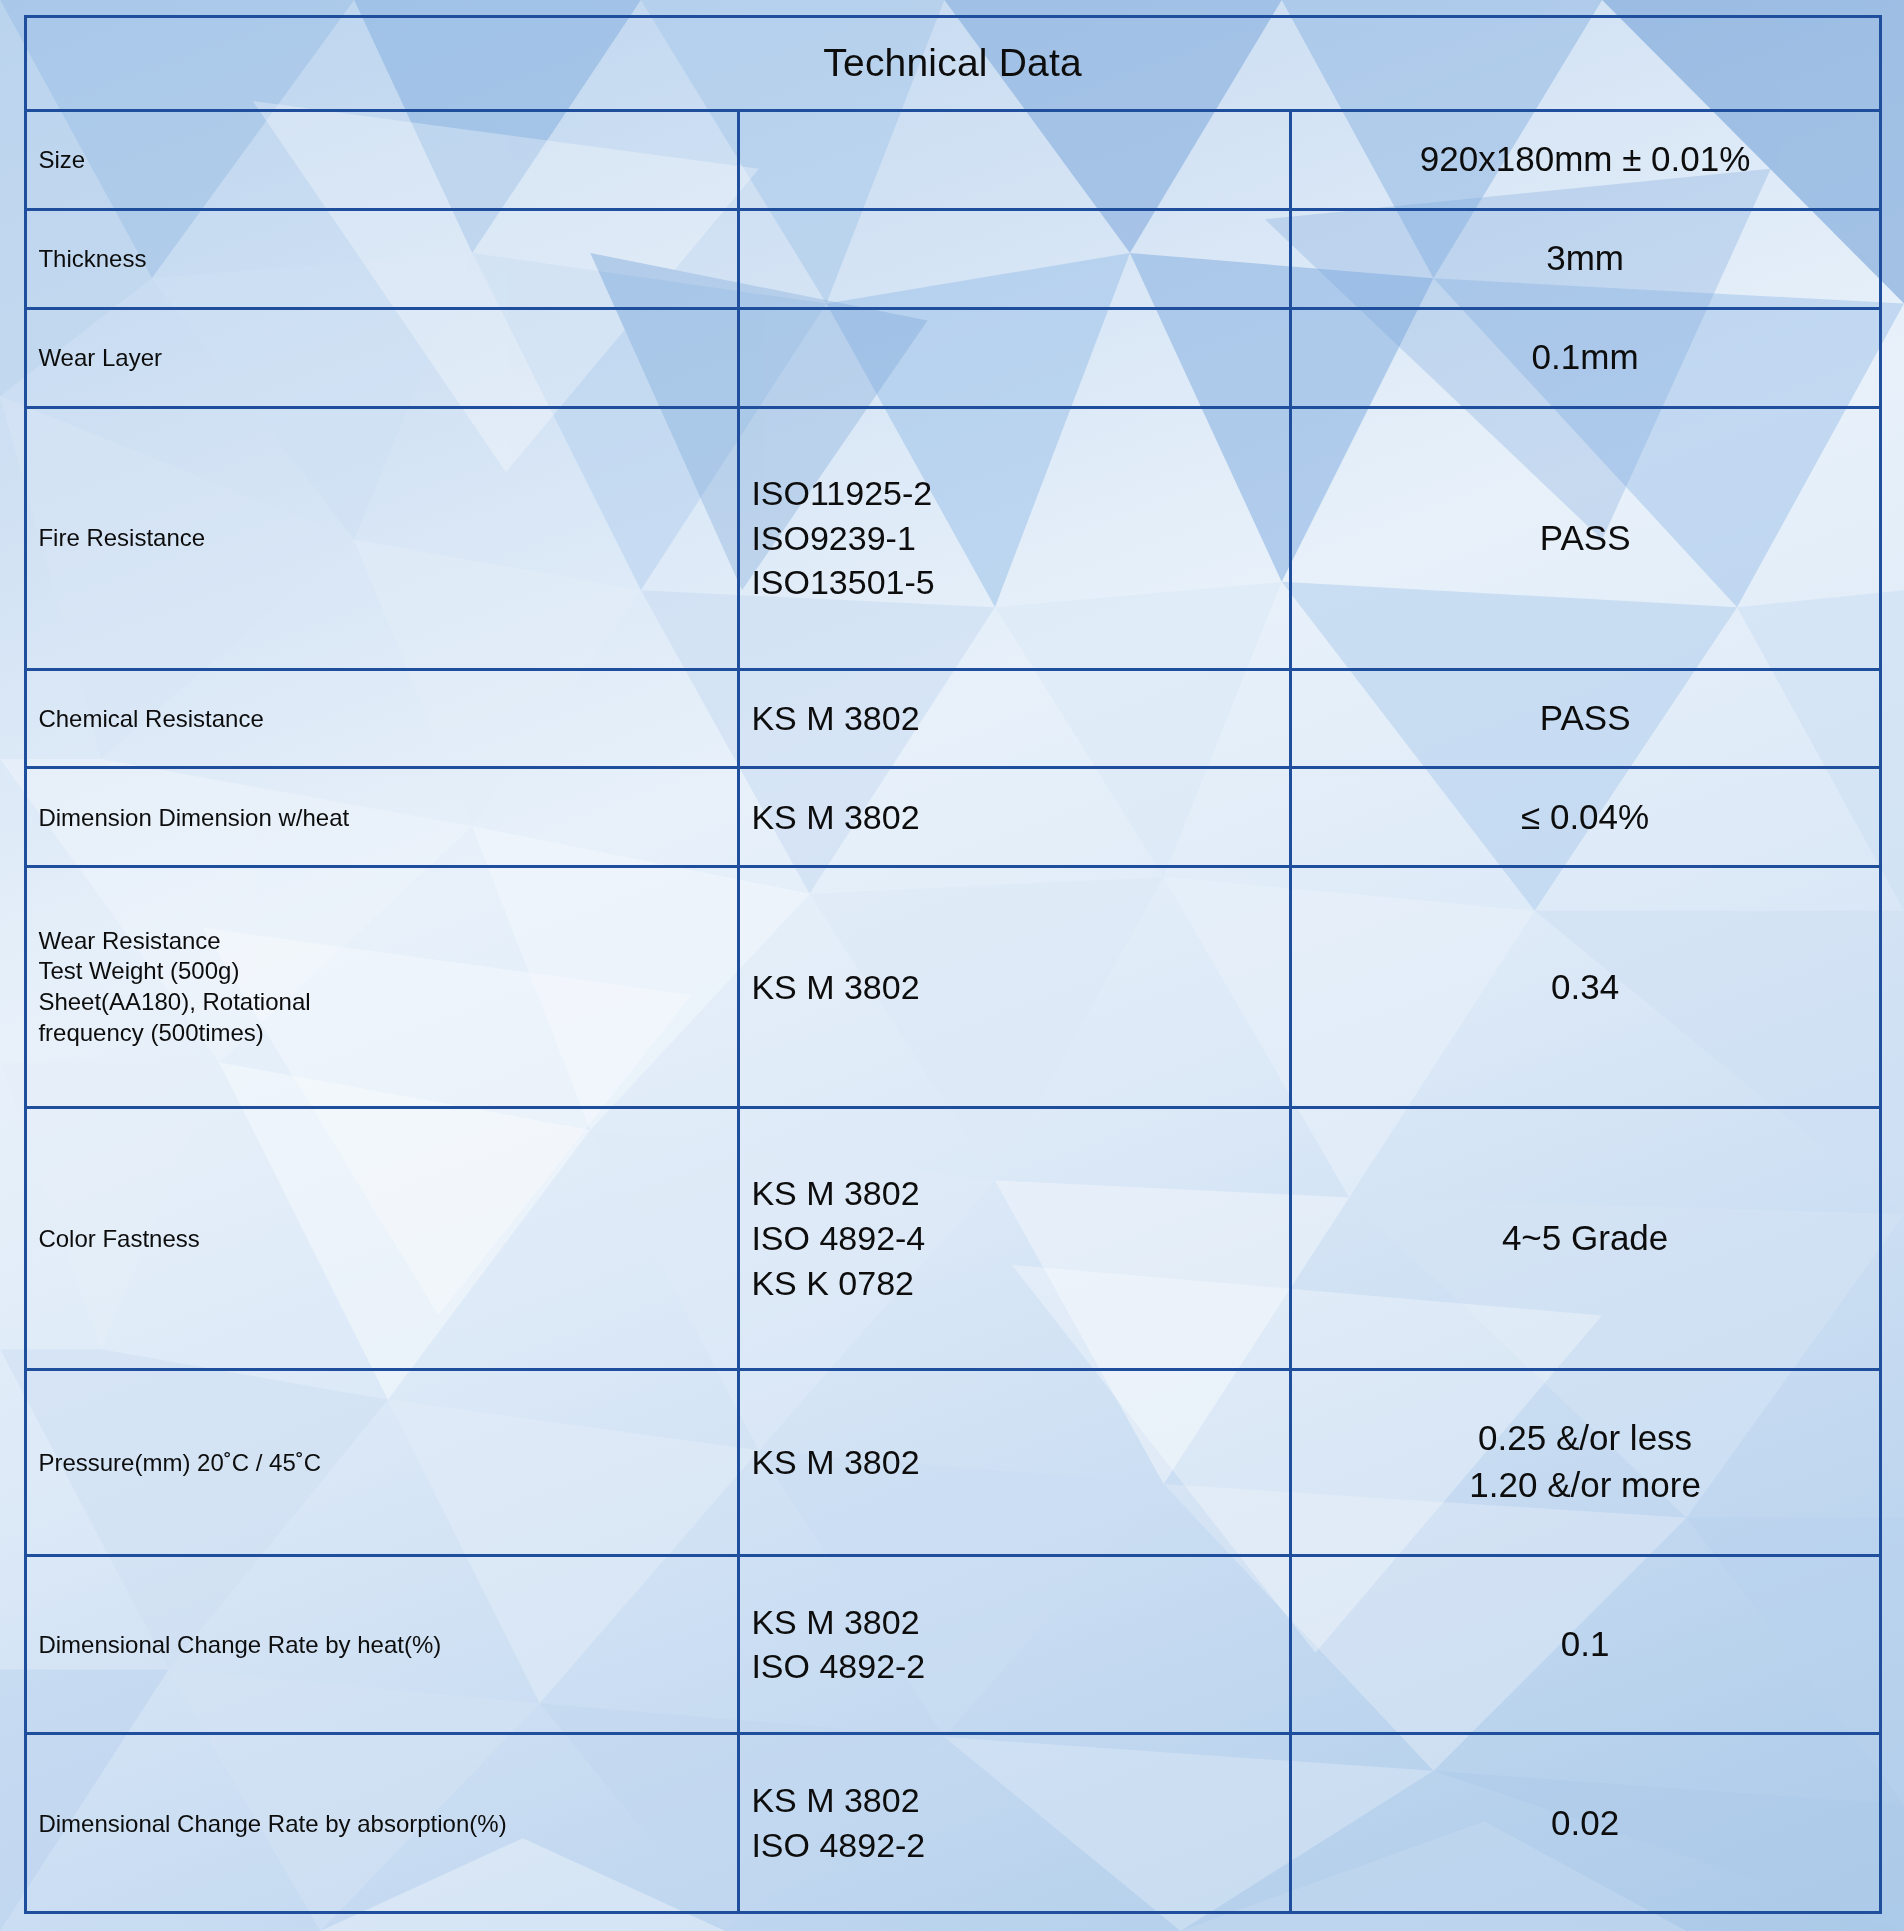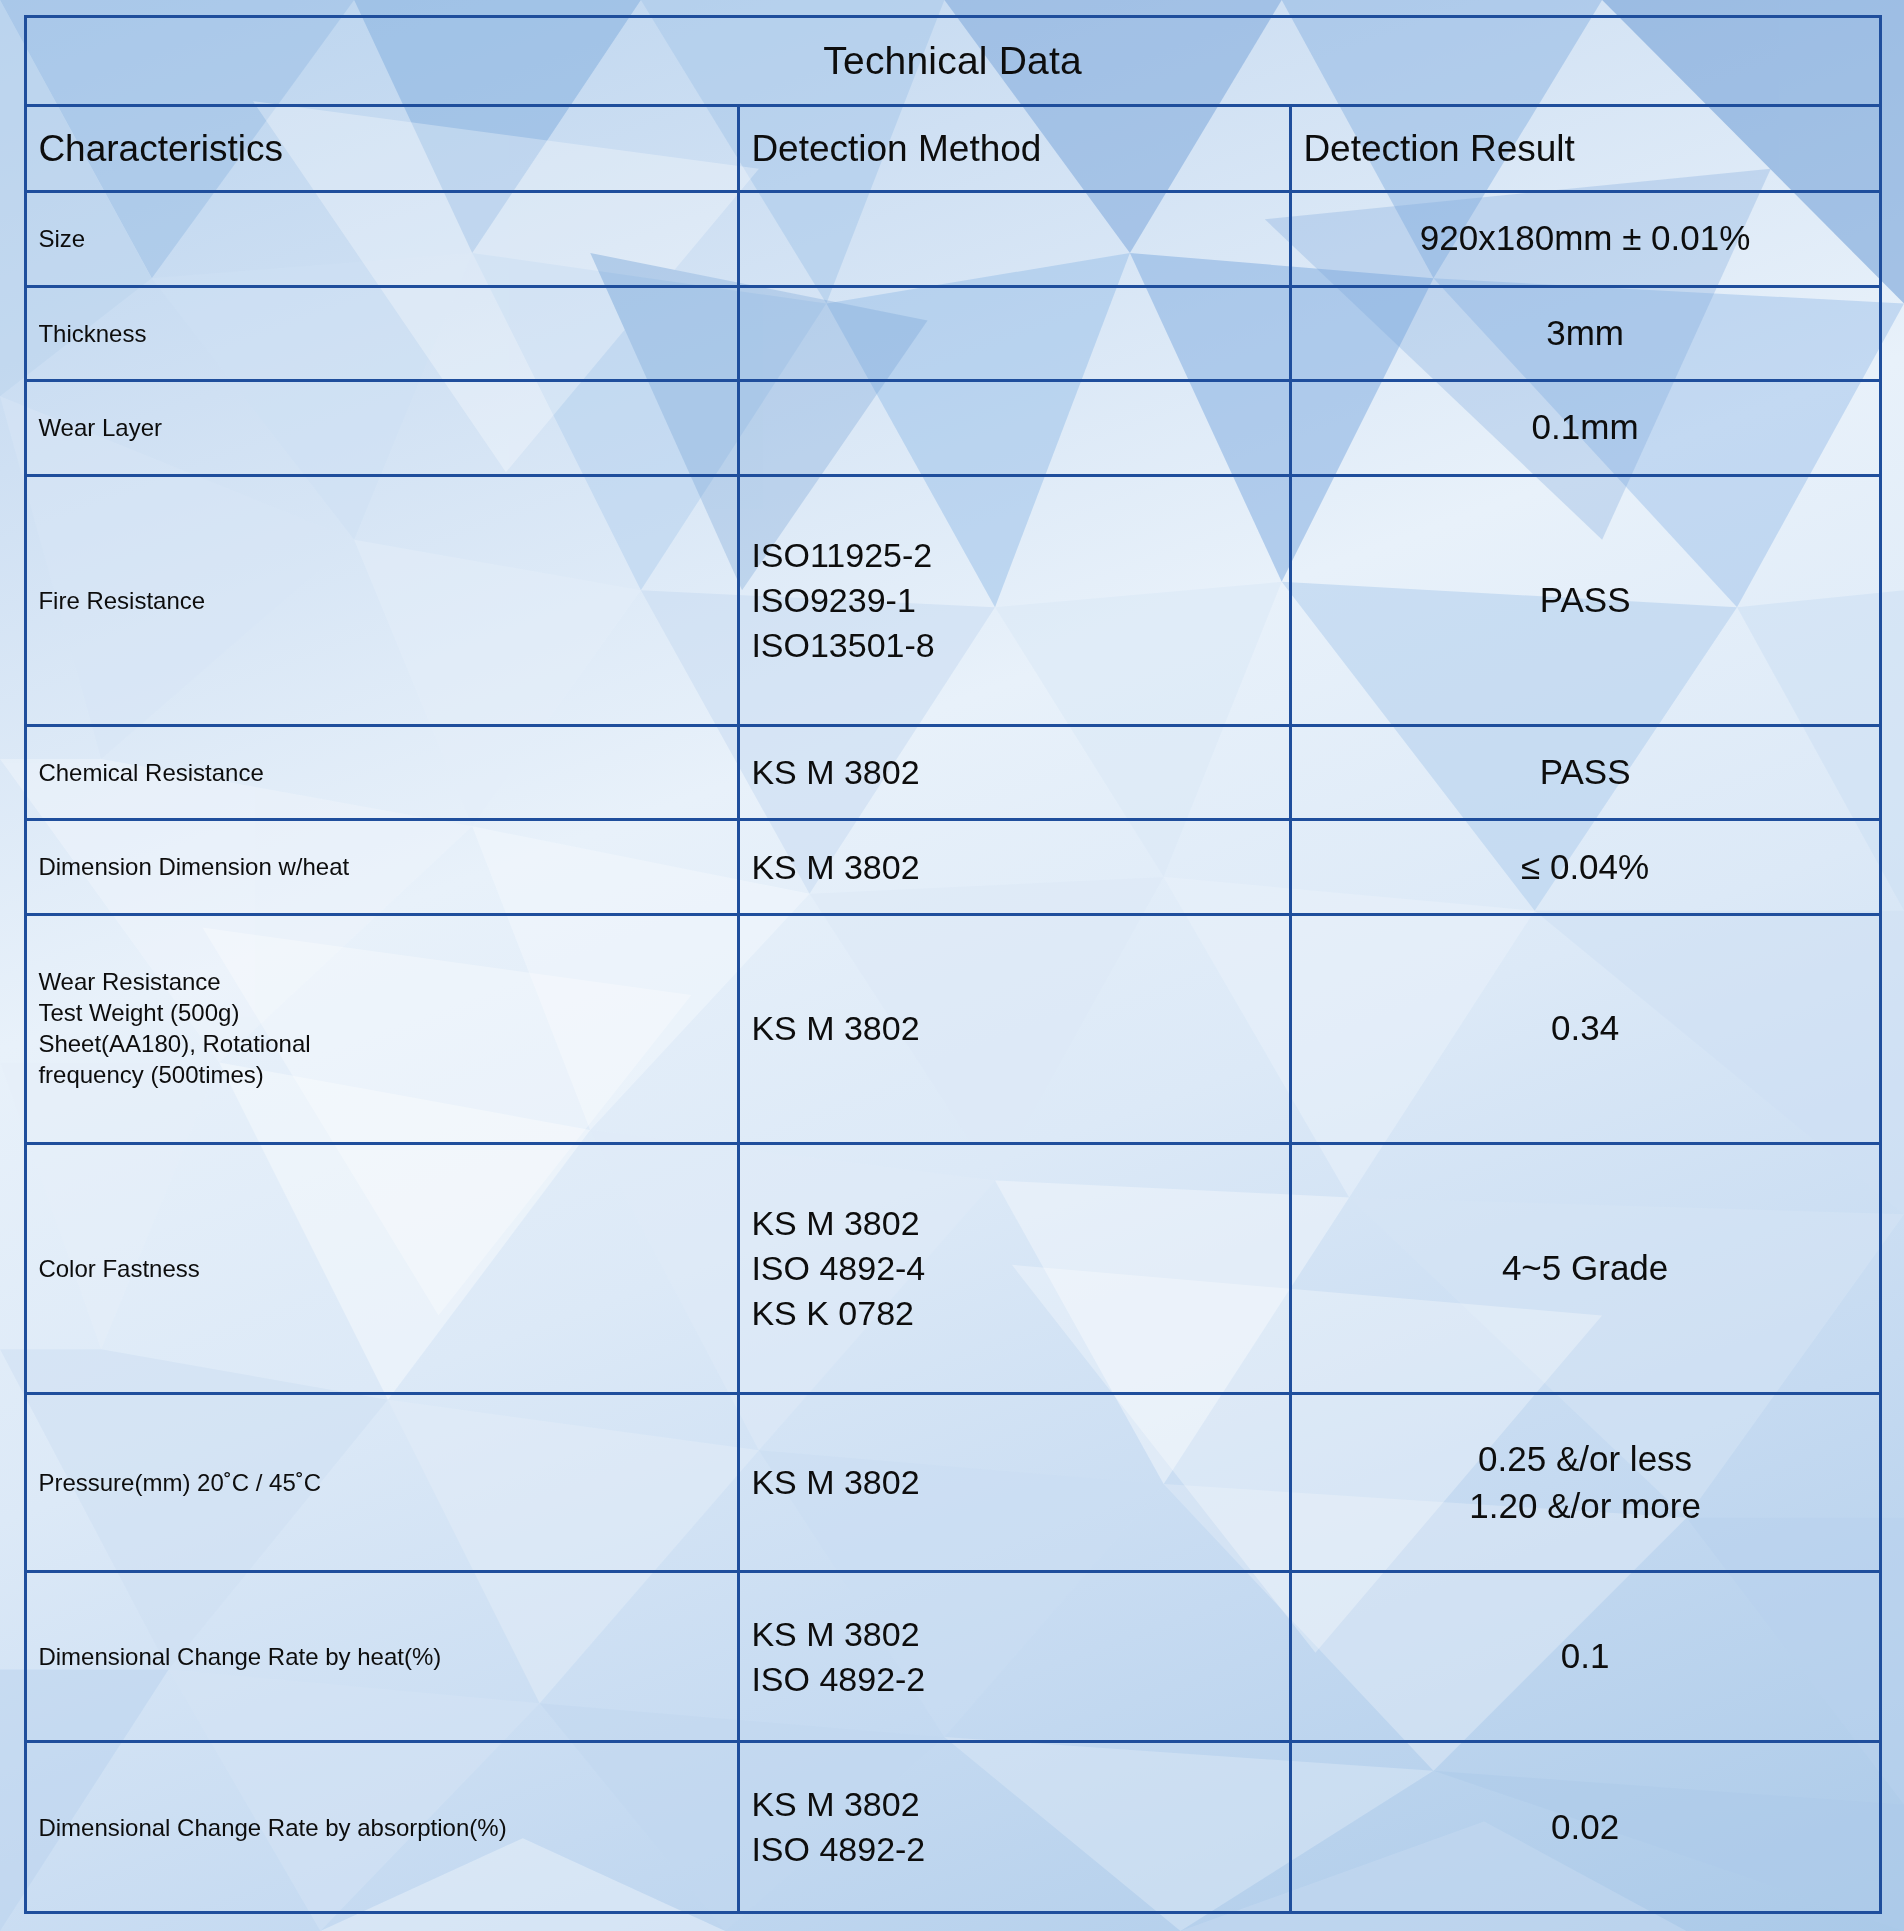--- a/index.html
+++ b/index.html
@@ -148,25 +148,20 @@
   <table class="tech">
     <colgroup>
       <col class="c1">
         <col class="c2">
         <col class="c3">
     </colgroup>
     <tbody>
       <tr>
         <td class="title-cell" colspan="3">Technical Data</td>
       </tr>
-      <tr>
-        <td class="hdr">Characteristics</td>
-        <td class="hdr">Detection Method</td>
-        <td class="hdr">Detection  Result</td>
-      </tr>
 
       <tr>
         <td class="char">Size</td>
         <td class="method"></td>
         <td class="result">920x180mm ± 0.01%</td>
       </tr>
 
       <tr>
         <td class="char">Thickness</td>
         <td class="method"></td>
@@ -177,21 +172,21 @@
         <td class="char">Wear Layer</td>
         <td class="method"></td>
         <td class="result">0.1mm</td>
       </tr>
 
       <tr>
         <td class="char">Fire Resistance</td>
         <td class="method">
           <span class="ml">ISO11925-2</span>
           <span class="ml">ISO9239-1</span>
-          <span class="ml">ISO13501-8</span>
+          <span class="ml">ISO13501-5</span>
         </td>
         <td class="result">PASS</td>
       </tr>
 
       <tr>
         <td class="char">Chemical Resistance</td>
         <td class="method">KS M 3802</td>
         <td class="result">PASS</td>
       </tr>
 

